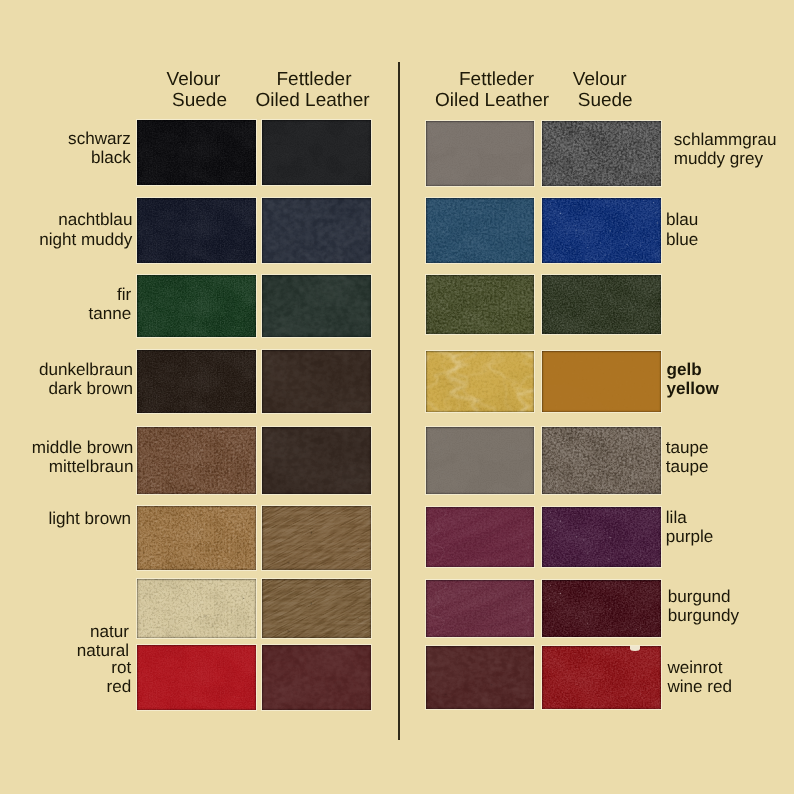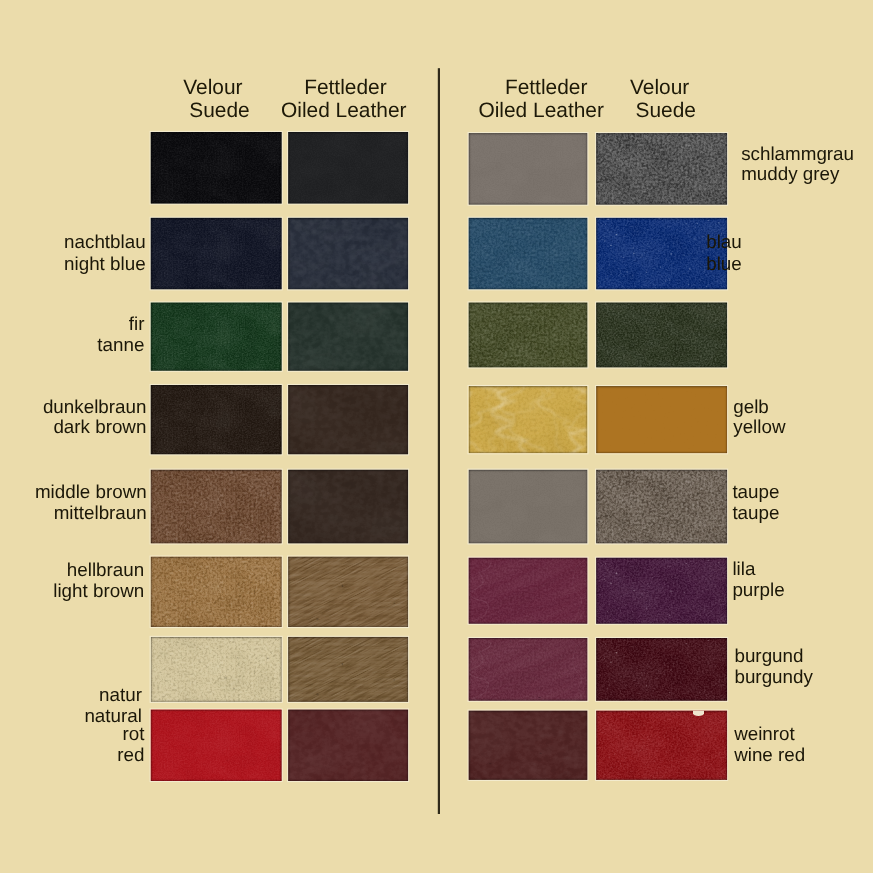--- a/index.html
+++ b/index.html
@@ -27,21 +27,21 @@
 .lbl{
   position:absolute;
   opacity:0.999;
   transform:translateZ(0);
   font-size:17.1px;
   color:#1b1708;
   white-space:nowrap;
 }
 .lbl.lbl-r{text-align:right;}
 .lbl.lbl-l{text-align:left;}
-.lbl.bold{font-weight:normal;}
+.lbl.bold{font-weight:bold;}
 .sw{position:absolute;overflow:hidden;box-shadow:0 0 0 1px rgba(255,255,255,0.42);}
 .sw::after{content:"";position:absolute;inset:0;pointer-events:none;
   box-shadow:inset 0 1px 1.5px rgba(0,0,0,0.30), inset 1px 0 1.5px rgba(0,0,0,0.26),
              inset 0 -1px 1.5px rgba(0,0,0,0.18), inset -1px 0 1.5px rgba(0,0,0,0.16);}
 .sw svg{position:absolute;left:0;top:0;width:100%;height:100%;display:block;}
 .nick{position:absolute;top:0;background:#efe6cf;z-index:3;border-radius:0 0 60% 60%;}
 </style>
 </head>
 <body>
 
@@ -108,20 +108,24 @@
           <g>
             <rect x="-109" y="-65" width="327" height="195" filter="url(#lleft01)" opacity="0.016"></rect>
             <rect x="-109" y="-65" width="327" height="195" filter="url(#lleft01d)" opacity="0.019"></rect>
           </g>
           <g>
             <rect x="-109" y="-65" width="327" height="195" filter="url(#hleft01)" opacity="0.023"></rect>
             <rect x="-109" y="-65" width="327" height="195" filter="url(#hleft01d)" opacity="0.027"></rect>
           </g>
         </svg>
       </div>
+    <div class="lbl lbl-r" style="left:0px;width:130.8px;top:128.79999999999998px;line-height:19.3px">
+      <div>schwarz</div>
+      <div>black</div>
+    </div>
     <div class="sw" style="left:137px;top:198px;width:119px;height:65px;background:#111525">
         <svg viewBox="0 0 119 65" preserveAspectRatio="none">
           <defs>
             <filter id="hleft10" x="-10%" y="-10%" width="120%" height="120%" color-interpolation-filters="sRGB">
               <feTurbulence type="fractalNoise" baseFrequency="0.72 0.80" numOctaves="4" seed="58" stitchTiles="stitch" result="t"></feTurbulence>
               <feColorMatrix in="t" type="matrix" values="0 0 0 0 1  0 0 0 0 1  0 0 0 0 1  1 1 1 0 -1.15"></feColorMatrix>
             </filter>
             <filter id="hleft10d" x="-10%" y="-10%" width="120%" height="120%" color-interpolation-filters="sRGB">
               <feTurbulence type="fractalNoise" baseFrequency="0.72 0.80" numOctaves="4" seed="58" stitchTiles="stitch" result="t"></feTurbulence>
               <feColorMatrix in="t" type="matrix" values="0 0 0 0 0  0 0 0 0 0  0 0 0 0 0  -1 -1 -1 0 1.55"></feColorMatrix>
@@ -170,21 +174,21 @@
             <rect x="-109" y="-65" width="327" height="195" filter="url(#lleft11d)" opacity="0.050"></rect>
           </g>
           <g>
             <rect x="-109" y="-65" width="327" height="195" filter="url(#hleft11)" opacity="0.059"></rect>
             <rect x="-109" y="-65" width="327" height="195" filter="url(#hleft11d)" opacity="0.070"></rect>
           </g>
         </svg>
       </div>
     <div class="lbl lbl-r" style="left:0px;width:132.4px;top:210.39999999999998px;line-height:19.3px">
       <div>nachtblau</div>
-      <div>night blue</div>
+      <div>night muddy</div>
     </div>
     <div class="sw" style="left:137px;top:275px;width:119px;height:62px;background:#13371b">
         <svg viewBox="0 0 119 62" preserveAspectRatio="none">
           <defs>
             <filter id="hleft20" x="-10%" y="-10%" width="120%" height="120%" color-interpolation-filters="sRGB">
               <feTurbulence type="fractalNoise" baseFrequency="0.72 0.80" numOctaves="4" seed="58" stitchTiles="stitch" result="t"></feTurbulence>
               <feColorMatrix in="t" type="matrix" values="0 0 0 0 1  0 0 0 0 1  0 0 0 0 1  1 1 1 0 -1.15"></feColorMatrix>
             </filter>
             <filter id="hleft20d" x="-10%" y="-10%" width="120%" height="120%" color-interpolation-filters="sRGB">
               <feTurbulence type="fractalNoise" baseFrequency="0.72 0.80" numOctaves="4" seed="58" stitchTiles="stitch" result="t"></feTurbulence>
@@ -428,21 +432,20 @@
           <g transform="rotate(-27 54.5 32) scale(1.8 1)" transform-origin="54.5 32">
             <rect x="-109" y="-64" width="327" height="192" filter="url(#hleft51)" opacity="0.173"></rect>
             <rect x="-109" y="-64" width="327" height="192" filter="url(#hleft51d)" opacity="0.199"></rect>
           </g>
           <ellipse cx="26.6" cy="56.8" rx="1.24" ry="1.00" fill="#000" opacity="0.17"></ellipse>
           <ellipse cx="96.4" cy="42.5" rx="0.69" ry="0.66" fill="#000" opacity="0.18"></ellipse>
           <ellipse cx="49.3" cy="26.7" rx="0.76" ry="1.18" fill="#000" opacity="0.21"></ellipse>
         </svg>
       </div>
     <div class="lbl lbl-r" style="left:0px;width:131.1px;top:508.90000000000003px;line-height:19.3px">
-      <div>hellbraun</div>
       <div>light brown</div>
     </div>
     <div class="sw" style="left:137px;top:579px;width:119px;height:59px;background:#d2c499">
         <svg viewBox="0 0 119 59" preserveAspectRatio="none">
           <defs>
             <filter id="hleft60" x="-10%" y="-10%" width="120%" height="120%" color-interpolation-filters="sRGB">
               <feTurbulence type="fractalNoise" baseFrequency="0.48 0.48" numOctaves="5" seed="58" stitchTiles="stitch" result="t"></feTurbulence>
               <feColorMatrix in="t" type="matrix" values="0 0 0 0 1  0 0 0 0 1  0 0 0 0 1  1 1 1 0 -1.15"></feColorMatrix>
             </filter>
             <filter id="hleft60d" x="-10%" y="-10%" width="120%" height="120%" color-interpolation-filters="sRGB">
@@ -745,21 +748,21 @@
           <ellipse cx="4.8" cy="46.0" rx="0.51" ry="0.41" fill="#fff" opacity="0.18"></ellipse>
           <ellipse cx="113.9" cy="14.6" rx="0.74" ry="0.40" fill="#fff" opacity="0.35"></ellipse>
           <ellipse cx="33.8" cy="27.4" rx="0.53" ry="0.77" fill="#fff" opacity="0.17"></ellipse>
           <ellipse cx="84.2" cy="33.5" rx="0.50" ry="0.50" fill="#fff" opacity="0.18"></ellipse>
           <ellipse cx="59.6" cy="53.7" rx="0.62" ry="0.40" fill="#fff" opacity="0.19"></ellipse>
           <ellipse cx="27.0" cy="6.8" rx="0.56" ry="0.38" fill="#fff" opacity="0.26"></ellipse>
           <ellipse cx="53.7" cy="3.7" rx="0.44" ry="0.30" fill="#fff" opacity="0.20"></ellipse>
           <ellipse cx="85.0" cy="46.5" rx="0.70" ry="0.70" fill="#fff" opacity="0.25"></ellipse>
         </svg>
       </div>
-    <div class="lbl lbl-l" style="left:642px;width:124.20000000000005px;top:210.39999999999998px;line-height:19.3px">
+    <div class="lbl lbl-l" style="left:666px;width:124.20000000000005px;top:210.39999999999998px;line-height:19.3px">
       <div>blau</div>
       <div>blue</div>
     </div>
     <div class="sw" style="left:426px;top:275px;width:108px;height:59px;background:#404722">
         <svg viewBox="0 0 108 59" preserveAspectRatio="none">
           <defs>
             <filter id="hright20" x="-10%" y="-10%" width="120%" height="120%" color-interpolation-filters="sRGB">
               <feTurbulence type="fractalNoise" baseFrequency="0.48 0.48" numOctaves="5" seed="119" stitchTiles="stitch" result="t"></feTurbulence>
               <feColorMatrix in="t" type="matrix" values="0 0 0 0 1  0 0 0 0 1  0 0 0 0 1  1 1 1 0 -1.15"></feColorMatrix>
             </filter>

